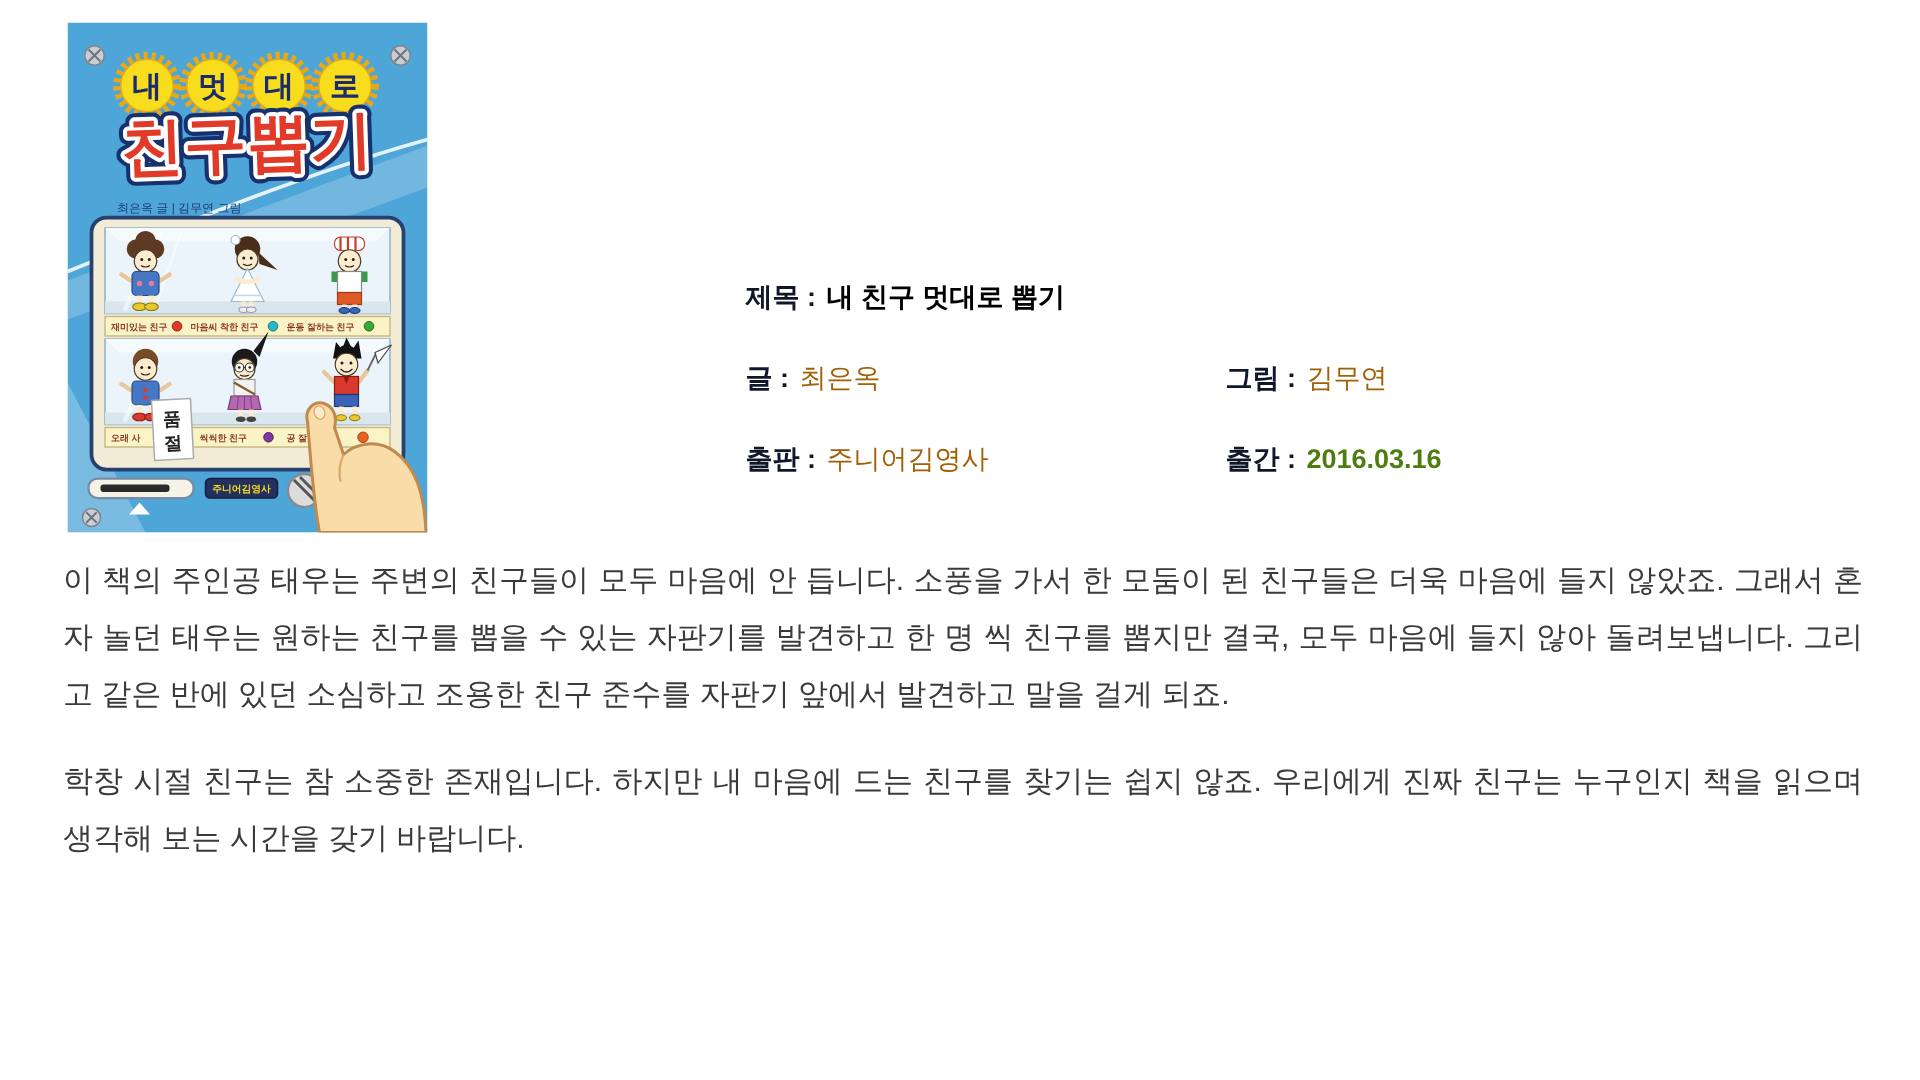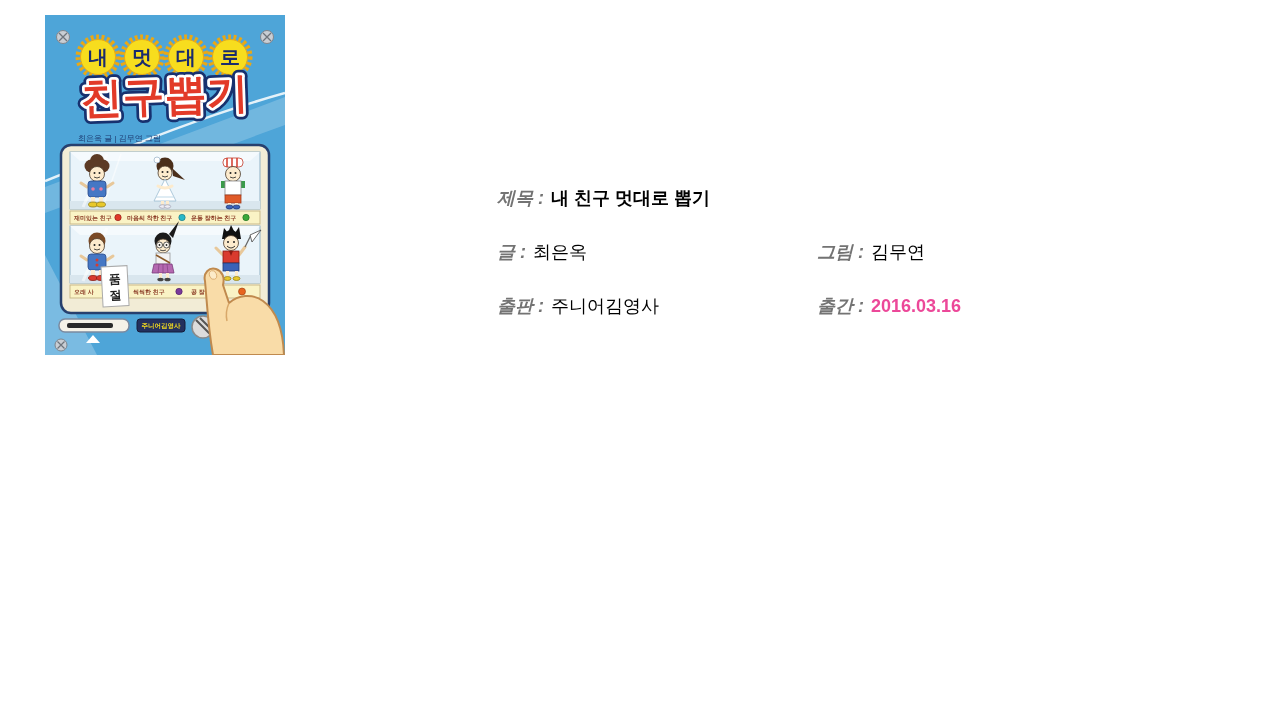--- a/index.html
+++ b/index.html
@@ -10,24 +10,24 @@
   
   .cover { position:absolute; left:45px; top:15px; width:240px; height:340px; display:block; }
 
   
   .meta { position:absolute; left:497px; top:186px; width:620px; font-size:18px; }
   .meta-row { position:absolute; left:0; height:24px; white-space:nowrap; }
   .meta-row.r0 { top:0; }
   .meta-row.r1 { top:54px; }
   .meta-row.r2 { top:108px; }
   .meta .col2 { position:absolute; left:320px; top:0; white-space:nowrap; }
-  .meta .label { color:#737373; font-weight:bold; margin-right:7px;font-style:italic; }
-  .meta .value { color:#000000; font-weight:normal; }
+  .meta .label { color:#0f172a; font-weight:bold; margin-right:7px; }
+  .meta .value { color:#a16207; font-weight:normal; }
   .meta .value.strong { font-weight:bold; color:#000; }
-  .meta .value.semi { font-weight:600; color:#ec4899; }
+  .meta .value.semi { font-weight:600; color:#4d7c0f; }
 
   
   .intro { position:absolute; left:42px; top:368px; width:1200px; }
   .intro-heading { color:#0000EE; font-weight:bold; font-size:19px; line-height:26px; margin-bottom:16px; }
   .intro p { font-size:20px; line-height:38px; color:#3A3A3A; text-align:justify;
     word-break:break-all; margin-bottom:20px; }
 </style>
 </head>
 <body>
 
@@ -273,15 +273,17 @@
     </div>
     <div class="meta-row r2">
       <span class="label">출판 :</span><span class="value">주니어김영사</span>
       <span class="col2">
         <span class="label">출간 :</span><span class="value semi">2016.03.16</span>
       </span>
     </div>
   </div>
 
   <div class="intro">
+    <p>이 책의 주인공 태우는 주변의 친구들이 모두 마음에 안 듭니다. 소풍을 가서 한 모둠이 된 친구들은 더욱 마음에 들지 않았죠. 그래서 혼자 놀던 태우는 원하는 친구를 뽑을 수 있는 자판기를 발견하고 한 명 씩 친구를 뽑지만 결국, 모두 마음에 들지 않아 돌려보냅니다. 그리고 같은 반에 있던 소심하고 조용한 친구 준수를 자판기 앞에서 발견하고 말을 걸게 되죠.</p>
+    <p>학창 시절 친구는 참 소중한 존재입니다. 하지만 내 마음에 드는 친구를 찾기는 쉽지 않죠. 우리에게 진짜 친구는 누구인지 책을 읽으며 생각해 보는 시간을 갖기 바랍니다.</p>
   </div>
 
 </div>
 
 </body></html>

